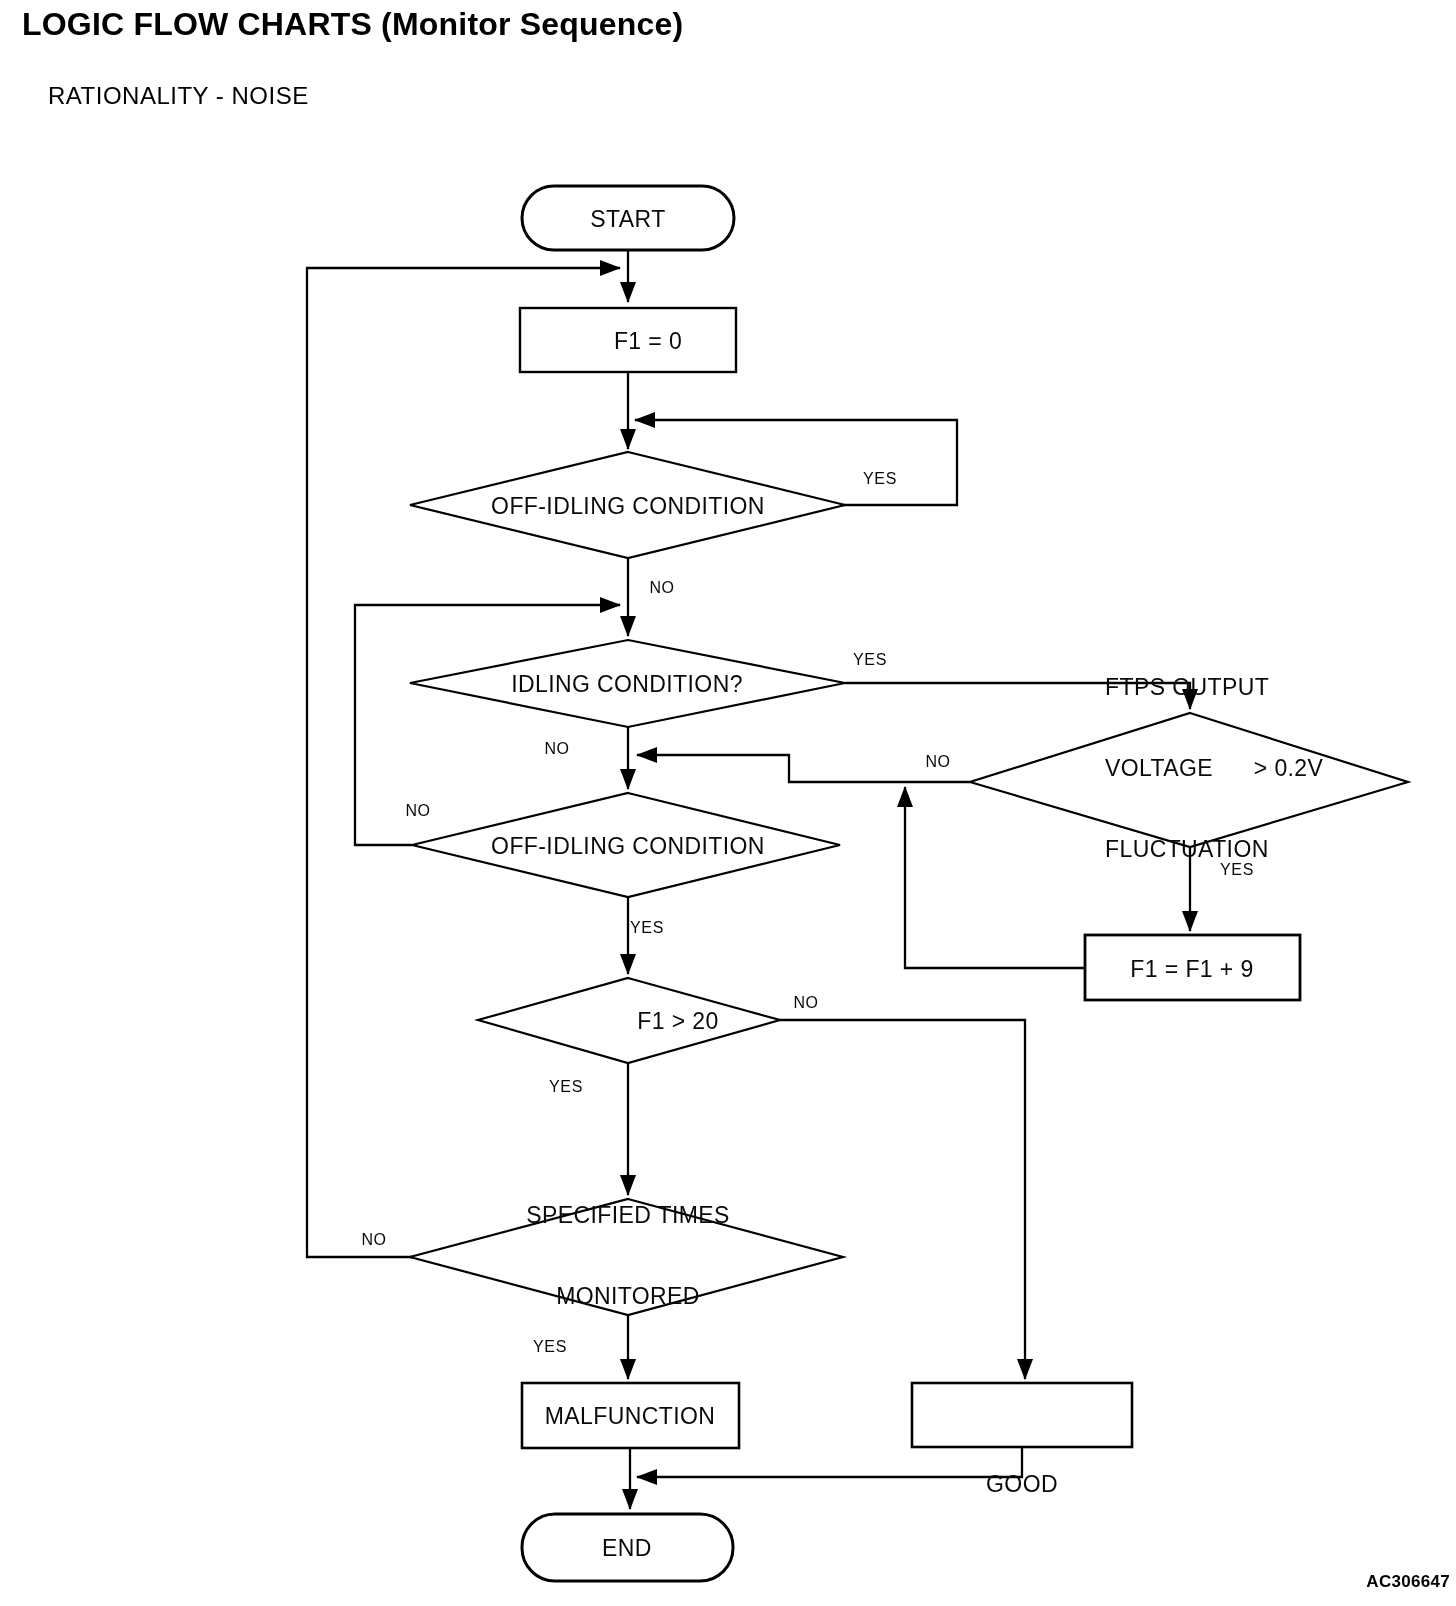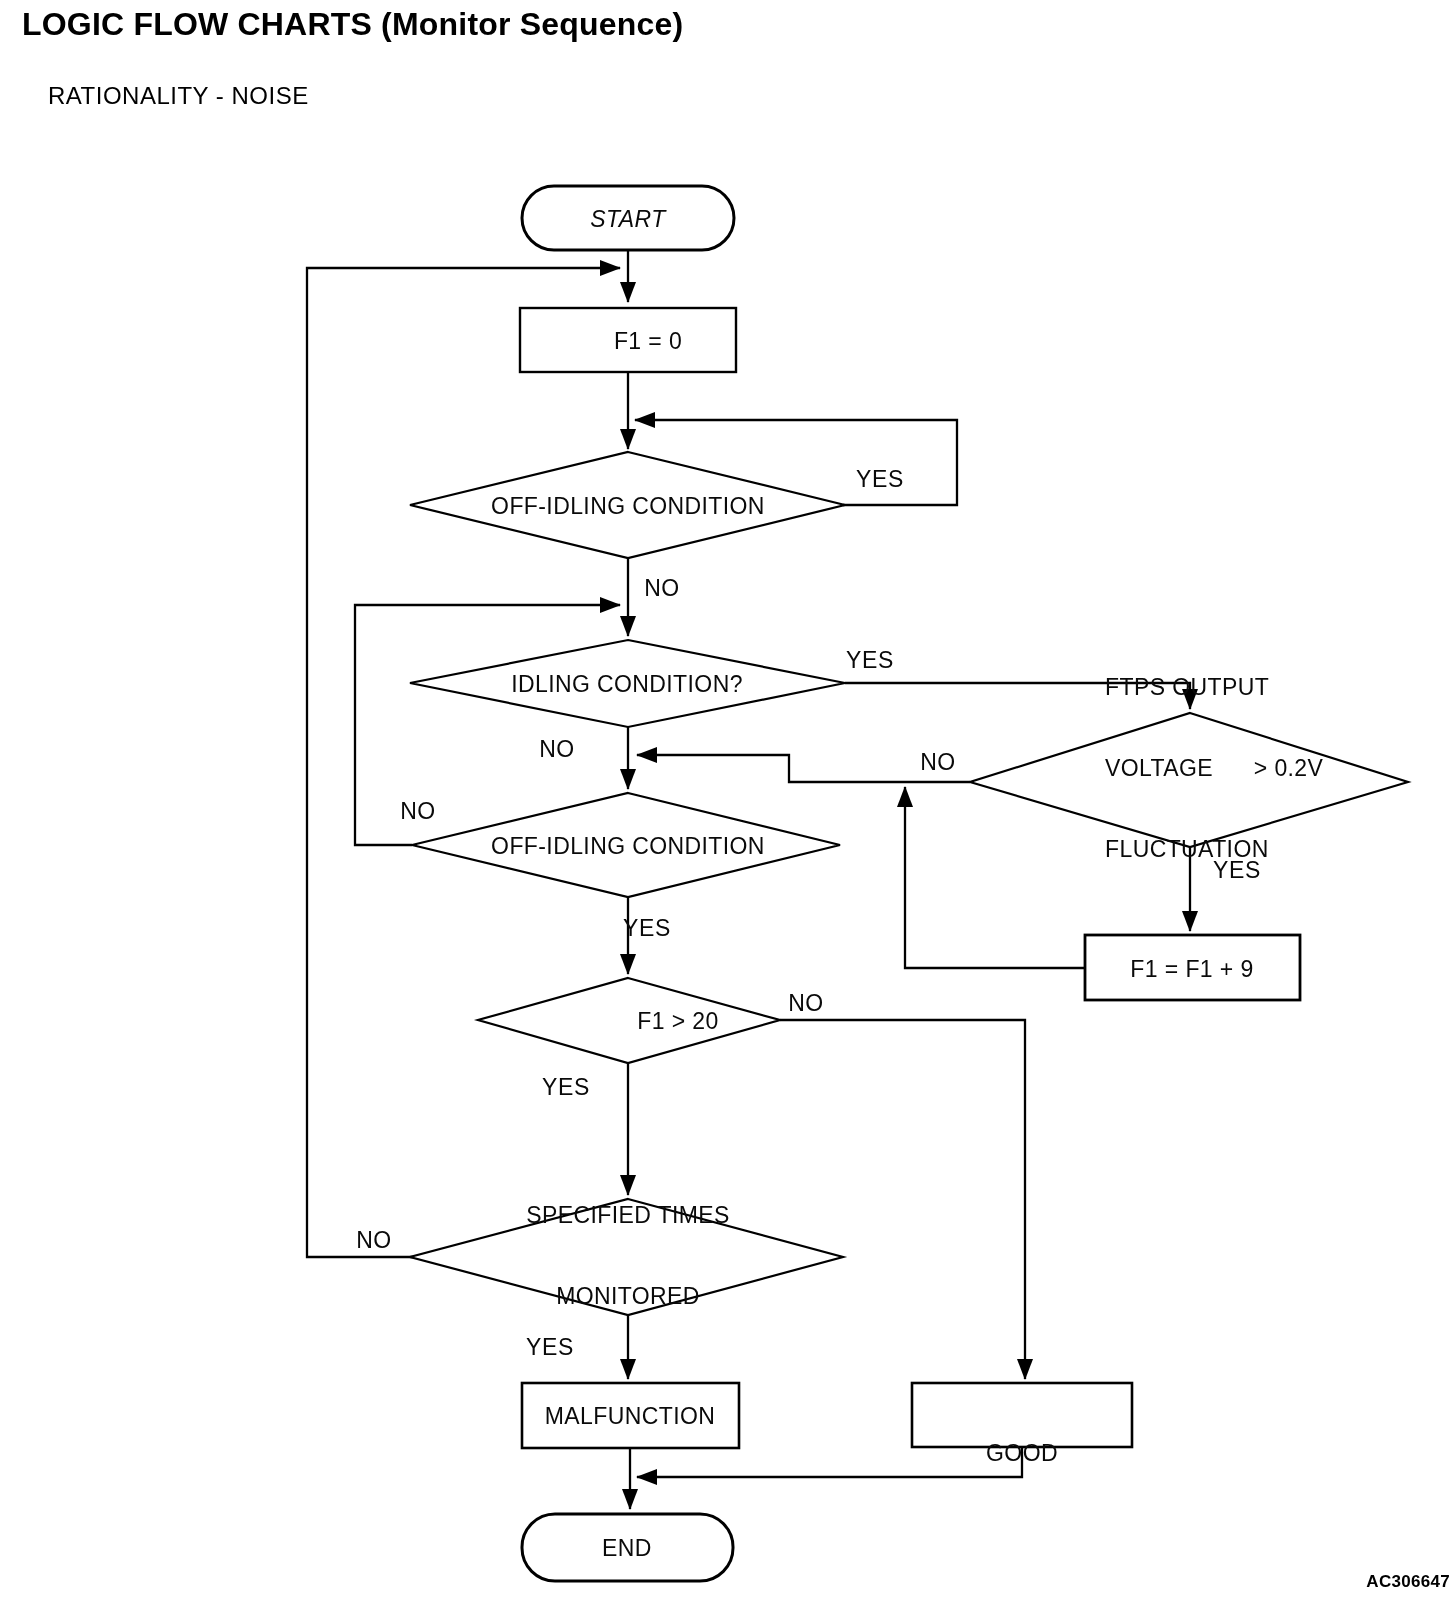--- a/index.html
+++ b/index.html
@@ -20,21 +20,21 @@
     letter-spacing:0.4px;
     white-space:pre;
     text-align:center;
     line-height:27px;
     color:#0a0a0a;
   }
   .lbl.left{transform:translate(0,-50%);text-align:left;}
   .branch{
     position:absolute;
     transform:translate(-50%,-50%);
-    font-size:23px;
+    font-size:16px;
     letter-spacing:0.6px;
     color:#0a0a0a;
     white-space:pre;
     text-align:right;
   }
   .page-title{
     position:absolute;left:22px;top:6px;
     font-size:32px;font-weight:bold;letter-spacing:0.2px;
   }
   .page-subtitle{
@@ -89,42 +89,42 @@
     <polygon class="shape" points="1190,713 1408,782 1190,847 970,782" stroke-width="2.2"></polygon>
     <rect class="shape" x="1085" y="935" width="215" height="65" stroke-width="2.8"></rect>
     <polygon class="shape" points="628,793 840,845 628,897 412,845" stroke-width="2.2"></polygon>
     <polygon class="shape" points="628,978 780,1020 628,1063 478,1020" stroke-width="2.2"></polygon>
     <polygon class="shape" points="628,1199 843,1257 628,1315 410,1257" stroke-width="2.2"></polygon>
     <rect class="shape" x="522" y="1383" width="217" height="65" stroke-width="2.6"></rect>
     <rect class="shape" x="912" y="1383" width="220" height="64" stroke-width="2.6"></rect>
     <rect class="shape" x="522" y="1514" width="211" height="67" rx="33" ry="33" stroke-width="3"></rect>
   </svg>
 
-  <div class="lbl" style="left:628px;top:219px;font-style:italic;">START</div>
+  <div class="lbl" style="left:628px;top:219px;">START</div>
   <div class="lbl" style="left:628px;top:341px;margin-left:20px;">F1 = 0</div>
   <div class="lbl" style="left:628px;top:506px;">OFF-IDLING CONDITION</div>
   <div class="lbl" style="left:627px;top:684px;">IDLING CONDITION?</div>
 
   <div class="lbl left" style="left:1105px;top:768px;">
     <div>FTPS OUTPUT</div>
     <div>VOLTAGE      &gt; 0.2V</div>
     <div>FLUCTUATION</div>
   </div>
 
   <div class="lbl" style="left:1192px;top:969px;">F1 = F1 + 9</div>
   <div class="lbl" style="left:628px;top:846px;">OFF-IDLING CONDITION</div>
   <div class="lbl" style="left:632px;top:1021px;margin-left:46px;">F1 &gt; 20</div>
 
   <div class="lbl" style="left:628px;top:1256px;">
     <div>SPECIFIED TIMES</div>
     <div>MONITORED</div>
   </div>
 
   <div class="lbl" style="left:630px;top:1416px;">MALFUNCTION</div>
-  <div class="lbl" style="left:1022px;top:1453px;">GOOD</div>
+  <div class="lbl" style="left:1022px;top:1484px;">GOOD</div>
   <div class="lbl" style="left:627px;top:1548px;text-align:center;">END</div>
 
   <div class="branch" style="left:880px;top:479px;">YES</div>
   <div class="branch" style="left:662px;top:588px;">NO</div>
 
   <div class="branch" style="left:870px;top:660px;">YES</div>
   <div class="branch" style="left:557px;top:749px;">NO</div>
 
   <div class="branch" style="left:938px;top:762px;">NO</div>
   <div class="branch" style="left:1237px;top:870px;">YES</div>

